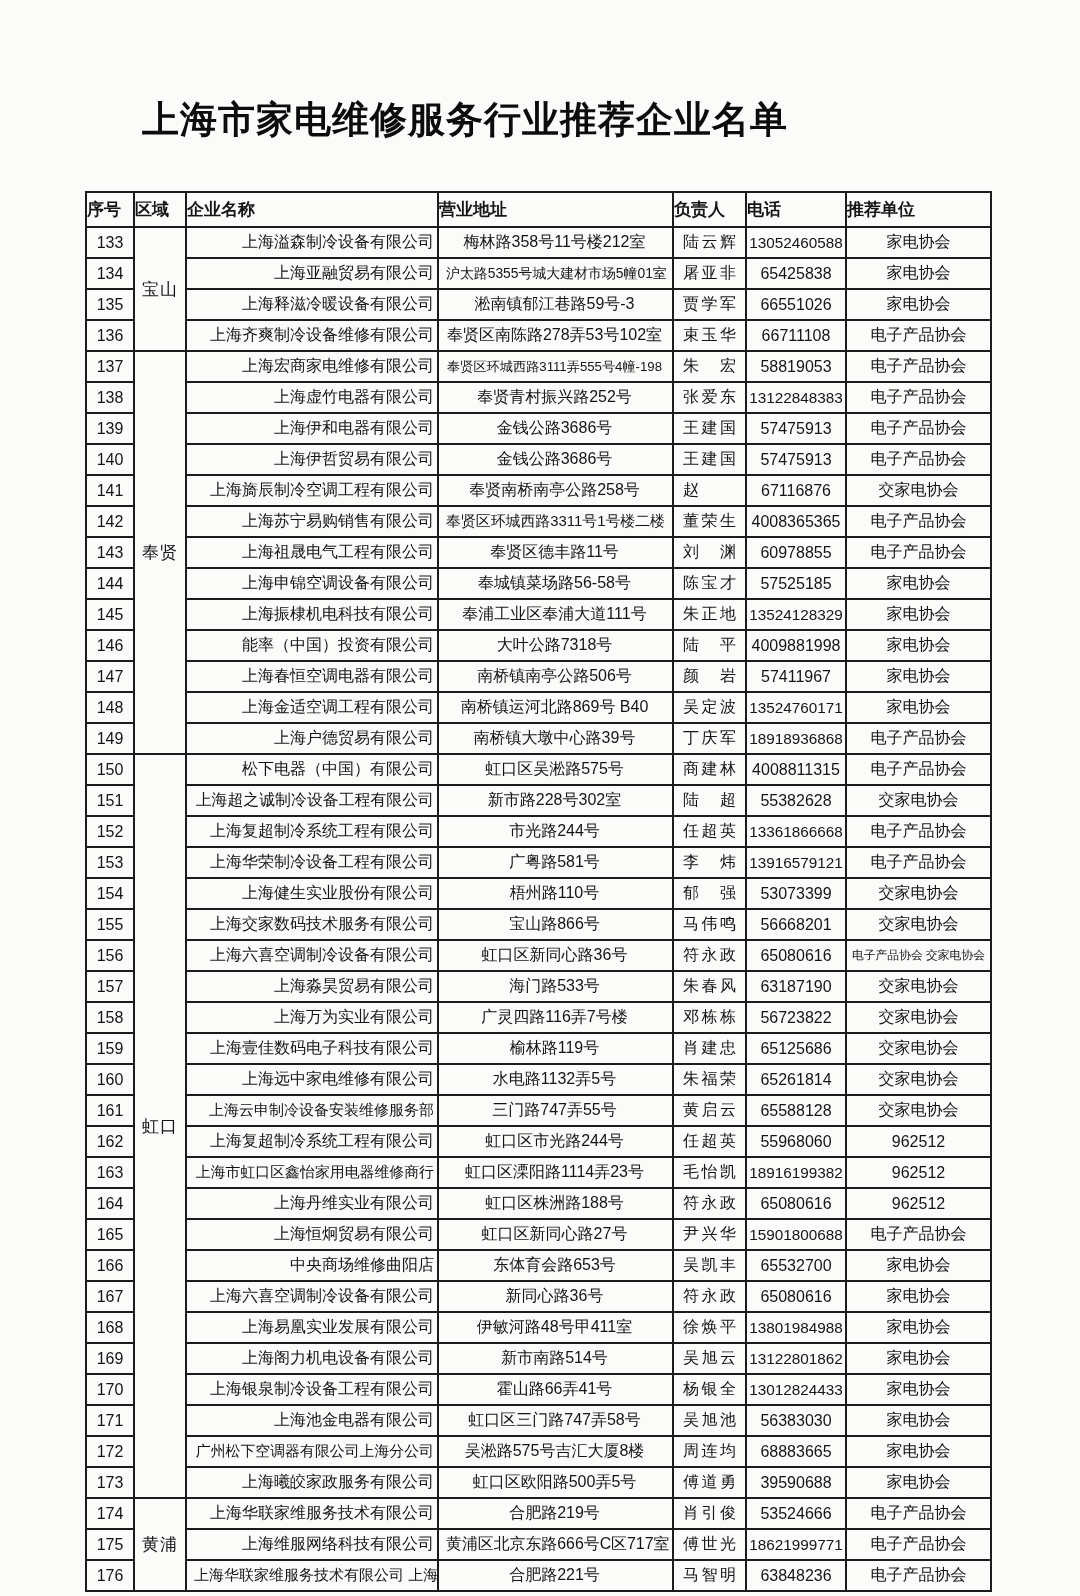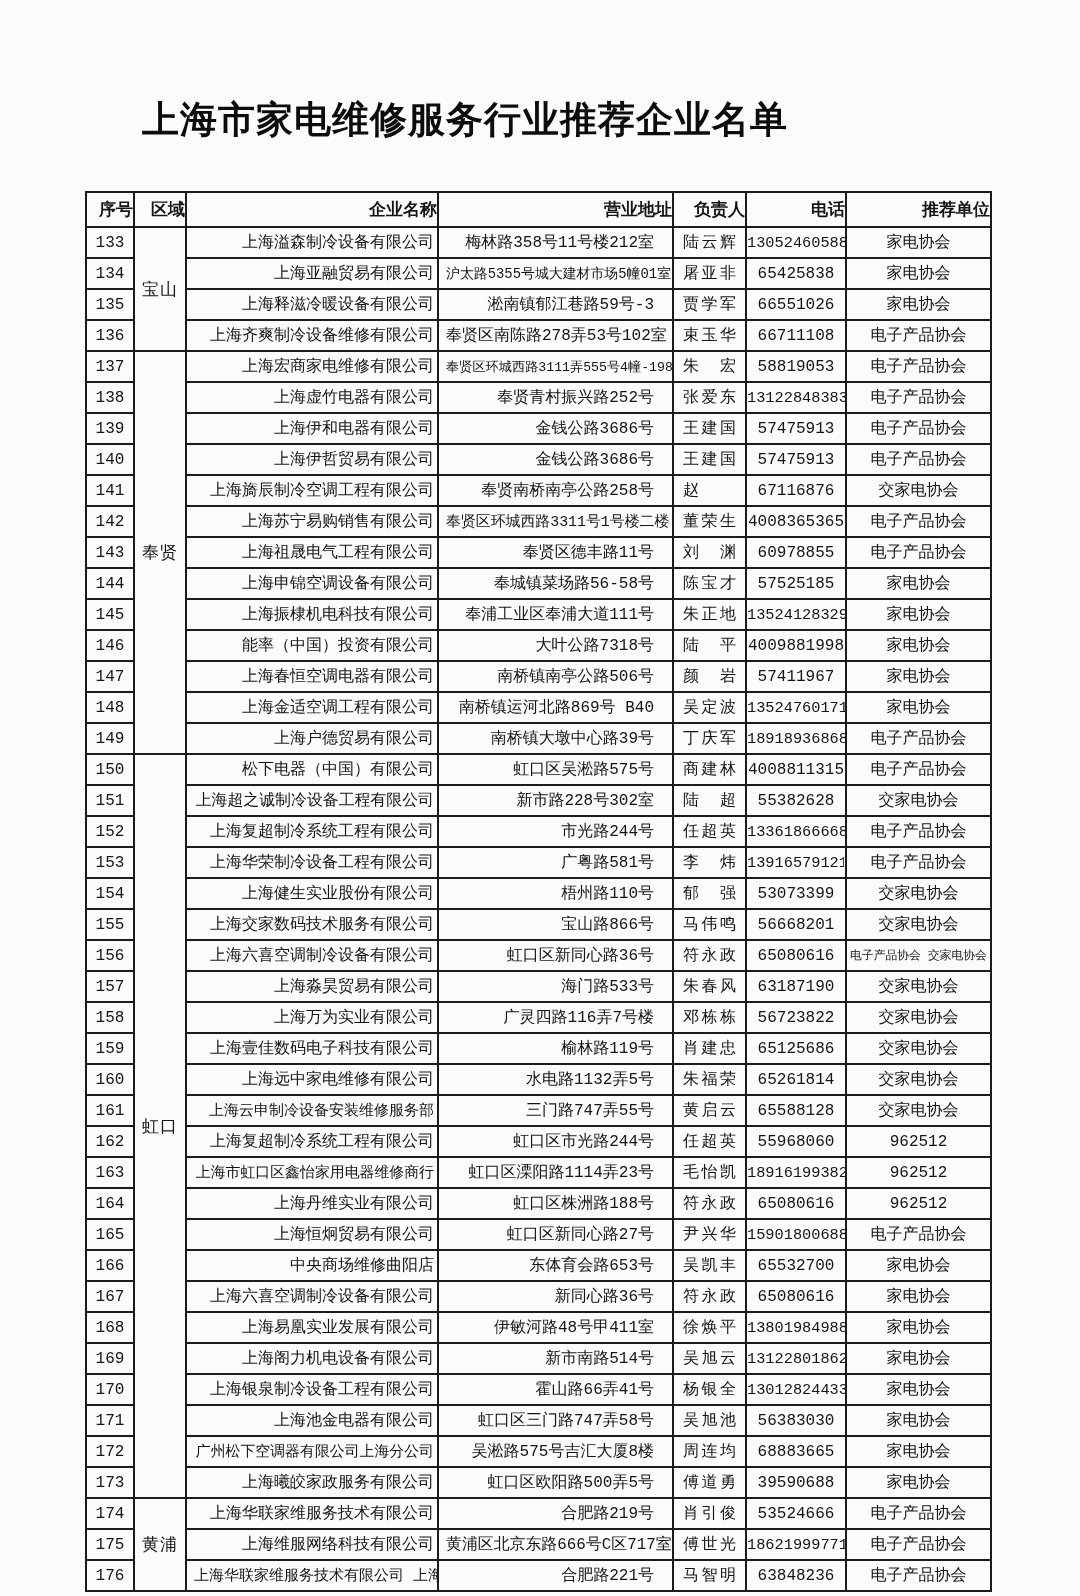--- a/index.html
+++ b/index.html
@@ -3,21 +3,21 @@
 <meta charset="utf-8">
 <style>
   html,body{margin:0;padding:0;}
   body{
     width:1080px;height:1596px;
     background:#fbfbfa;
     font-family:"Liberation Sans","DejaVu Sans",sans-serif;
     color:#111;
     -webkit-font-smoothing:antialiased;
   }
-  .page{width:930px;height:1596px;position:relative;font-family:Liberation Mono, monospace;}
+  .page{width:930px;height:1596px;position:relative;}
   .doc-title{
     margin:0;
     padding-top:95px;
     text-align:center;
     font-size:37px;
     font-weight:bold;
     letter-spacing:1px;
     color:#0c0c0c;
   }
   table.company-table{
@@ -31,27 +31,27 @@
     border:2px solid #1c1c1c;
     padding:0;
     overflow:hidden;
     white-space:nowrap;
     color:#141414;
   }
   .company-table th{
     height:33px;
     font-size:17px;
     font-weight:bold;
-    text-align:right;
+    text-align:left;
   }
   .company-table td{height:29px;}
   td.c-no{text-align:center;font-size:16px;}
   td.c-region{text-align:center;font-size:17px;letter-spacing:1px;}
   td.c-company{text-align:right;padding-left:7px;padding-right:3px;}
-  td.c-address{text-align:right;padding-left:7px;padding-right:18px;}
+  td.c-address{text-align:center;padding-left:7px;padding-right:9px;}
   td.c-contact{
     text-align:justify;
     -moz-text-align-last:justify;
     text-align-last:justify;
     padding:0 9px;
   }
   td.c-phone{text-align:center;}
   td.c-recommender{text-align:center;}
 </style>
 </head>

